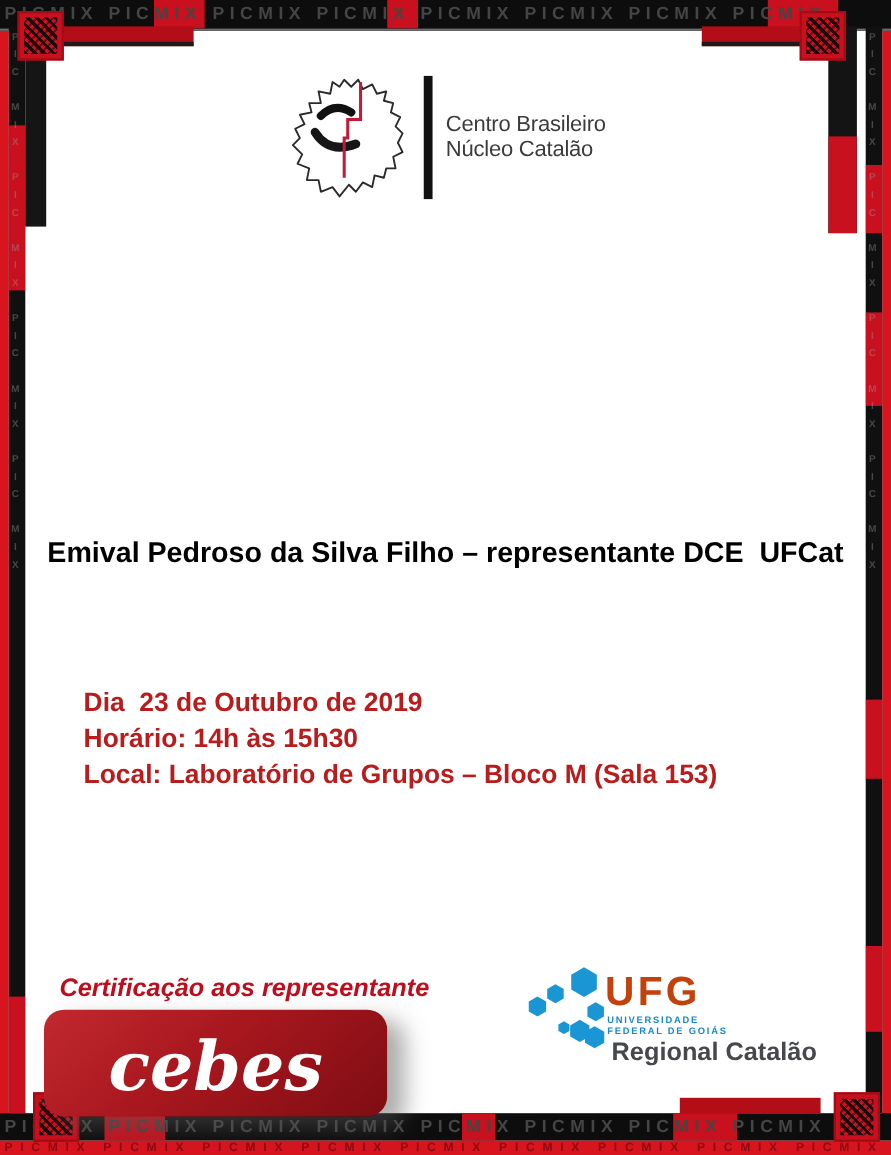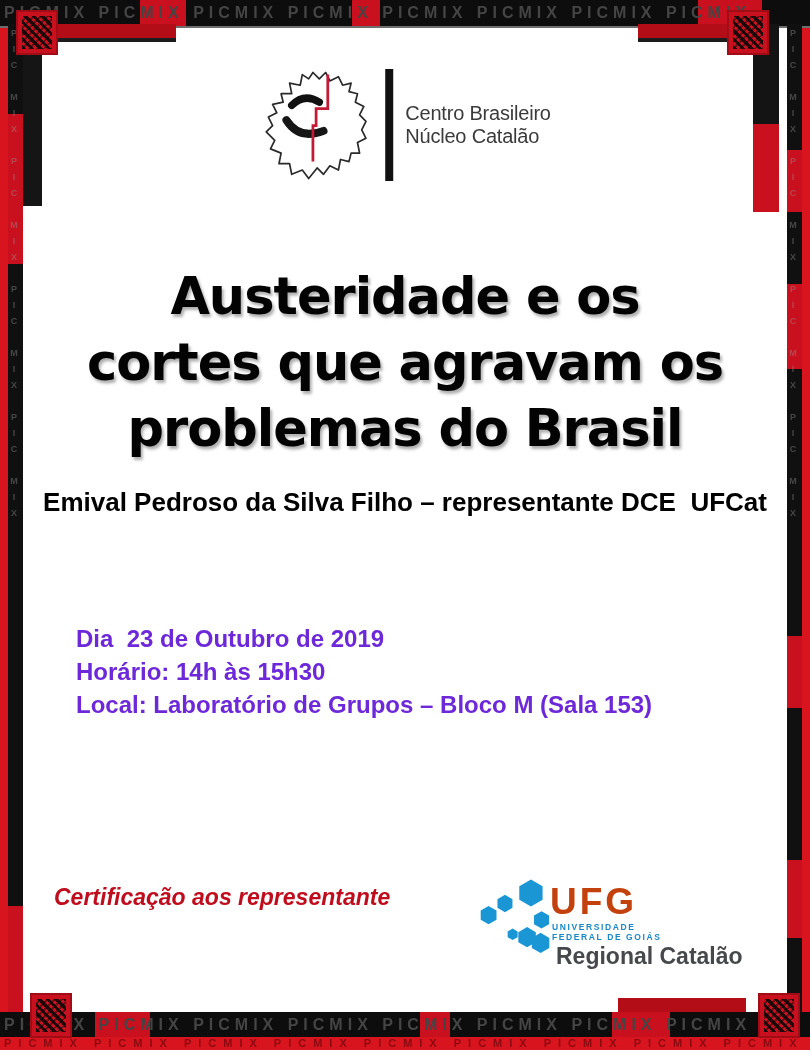--- a/index.html
+++ b/index.html
@@ -39,21 +39,21 @@
   .org-divider{width:8px;height:112px;background:#111;margin:0 12px 0 8px;}
   .org-text{font-size:20px;line-height:23.5px;color:#3b3b3b;letter-spacing:-0.2px;}
 
   
   .title{position:absolute;left:30px;right:30px;top:264px;text-align:center;z-index:5;
          font-family:"DejaVu Sans",sans-serif;font-weight:bold;font-size:51px;line-height:66px;
          letter-spacing:-1px;color:#030303;text-shadow:2px 3px 3px rgba(110,110,110,0.55);}
   .speaker{position:absolute;left:0;right:0;top:487px;text-align:center;z-index:5;
            font-weight:bold;font-size:26px;color:#000;white-space:pre;}
   .details{position:absolute;left:76px;top:622px;z-index:5;font-weight:bold;font-size:24px;
-           line-height:33px;color:#6d28d9;}
+           line-height:33px;color:#b91c1c;}
   .details div{white-space:pre;}
   .cert{position:absolute;left:54px;top:884px;z-index:5;font-style:italic;font-weight:bold;
         font-size:23px;color:#c00d1d;}
 
   
   .cebes{position:absolute;left:40px;top:918px;width:312px;height:97px;z-index:6;
          border-radius:18px;
          background:linear-gradient(140deg,#c2282f 0%,#a8171e 45%,#7e0d13 100%);
          box-shadow:16px 10px 20px rgba(90,90,90,0.5);
          display:flex;align-items:center;justify-content:center;}
@@ -135,36 +135,34 @@
       <path d="M25,53 Q37,72 60,63" fill="none" stroke="#161616" stroke-width="7.5" stroke-linecap="round"></path>
       <path d="M64,10 L64,42 L53,42 L53,58 L50,58 L50,92" fill="none" stroke="#c41a35" stroke-width="2.6"></path>
     </svg>
     <div class="org-divider"></div>
     <div class="org-text">
       <div>Centro Brasileiro</div>
       <div>Núcleo Catalão</div>
     </div>
   </div>
 
-  <div class="title">
-    <div>Austeridade e os</div>
-    <div>cortes que agravam os</div>
-    <div>problemas do Brasil</div>
-  </div>
 
   <div class="speaker">Emival Pedroso da Silva Filho – representante DCE  UFCat</div>
 
   <div class="details">
     <div>Dia  23 de Outubro de 2019</div>
     <div>Horário: 14h às 15h30</div>
     <div>Local: Laboratório de Grupos – Bloco M (Sala 153)</div>
   </div>
 
   <div class="cert">Certificação aos representante</div>
 
+  <div class="cebes">
+    <span>cebes</span>
+  </div>
 
   <div class="ufg">
     <svg class="ufg-hex" viewBox="0 0 80 80">
         <polygon points="55.0,2.0 42.9,9.0 42.9,23.0 55.0,30.0 67.1,23.0 67.1,9.0" fill="#1b96d5"></polygon>
         <polygon points="28.0,18.0 20.2,22.5 20.2,31.5 28.0,36.0 35.8,31.5 35.8,22.5" fill="#1b96d5"></polygon>
         <polygon points="11.0,29.5 2.8,34.3 2.8,43.8 11.0,48.5 19.2,43.8 19.2,34.3" fill="#1b96d5"></polygon>
         <polygon points="36.0,53.0 30.8,56.0 30.8,62.0 36.0,65.0 41.2,62.0 41.2,56.0" fill="#1b96d5"></polygon>
         <polygon points="51.0,51.5 41.9,56.8 41.9,67.3 51.0,72.5 60.1,67.3 60.1,56.8" fill="#1b96d5"></polygon>
         <polygon points="66.0,35.0 58.2,39.5 58.2,48.5 66.0,53.0 73.8,48.5 73.8,39.5" fill="#1b96d5"></polygon>
         <polygon points="65.0,57.5 55.9,62.8 55.9,73.3 65.0,78.5 74.1,73.3 74.1,62.8" fill="#1b96d5"></polygon>

